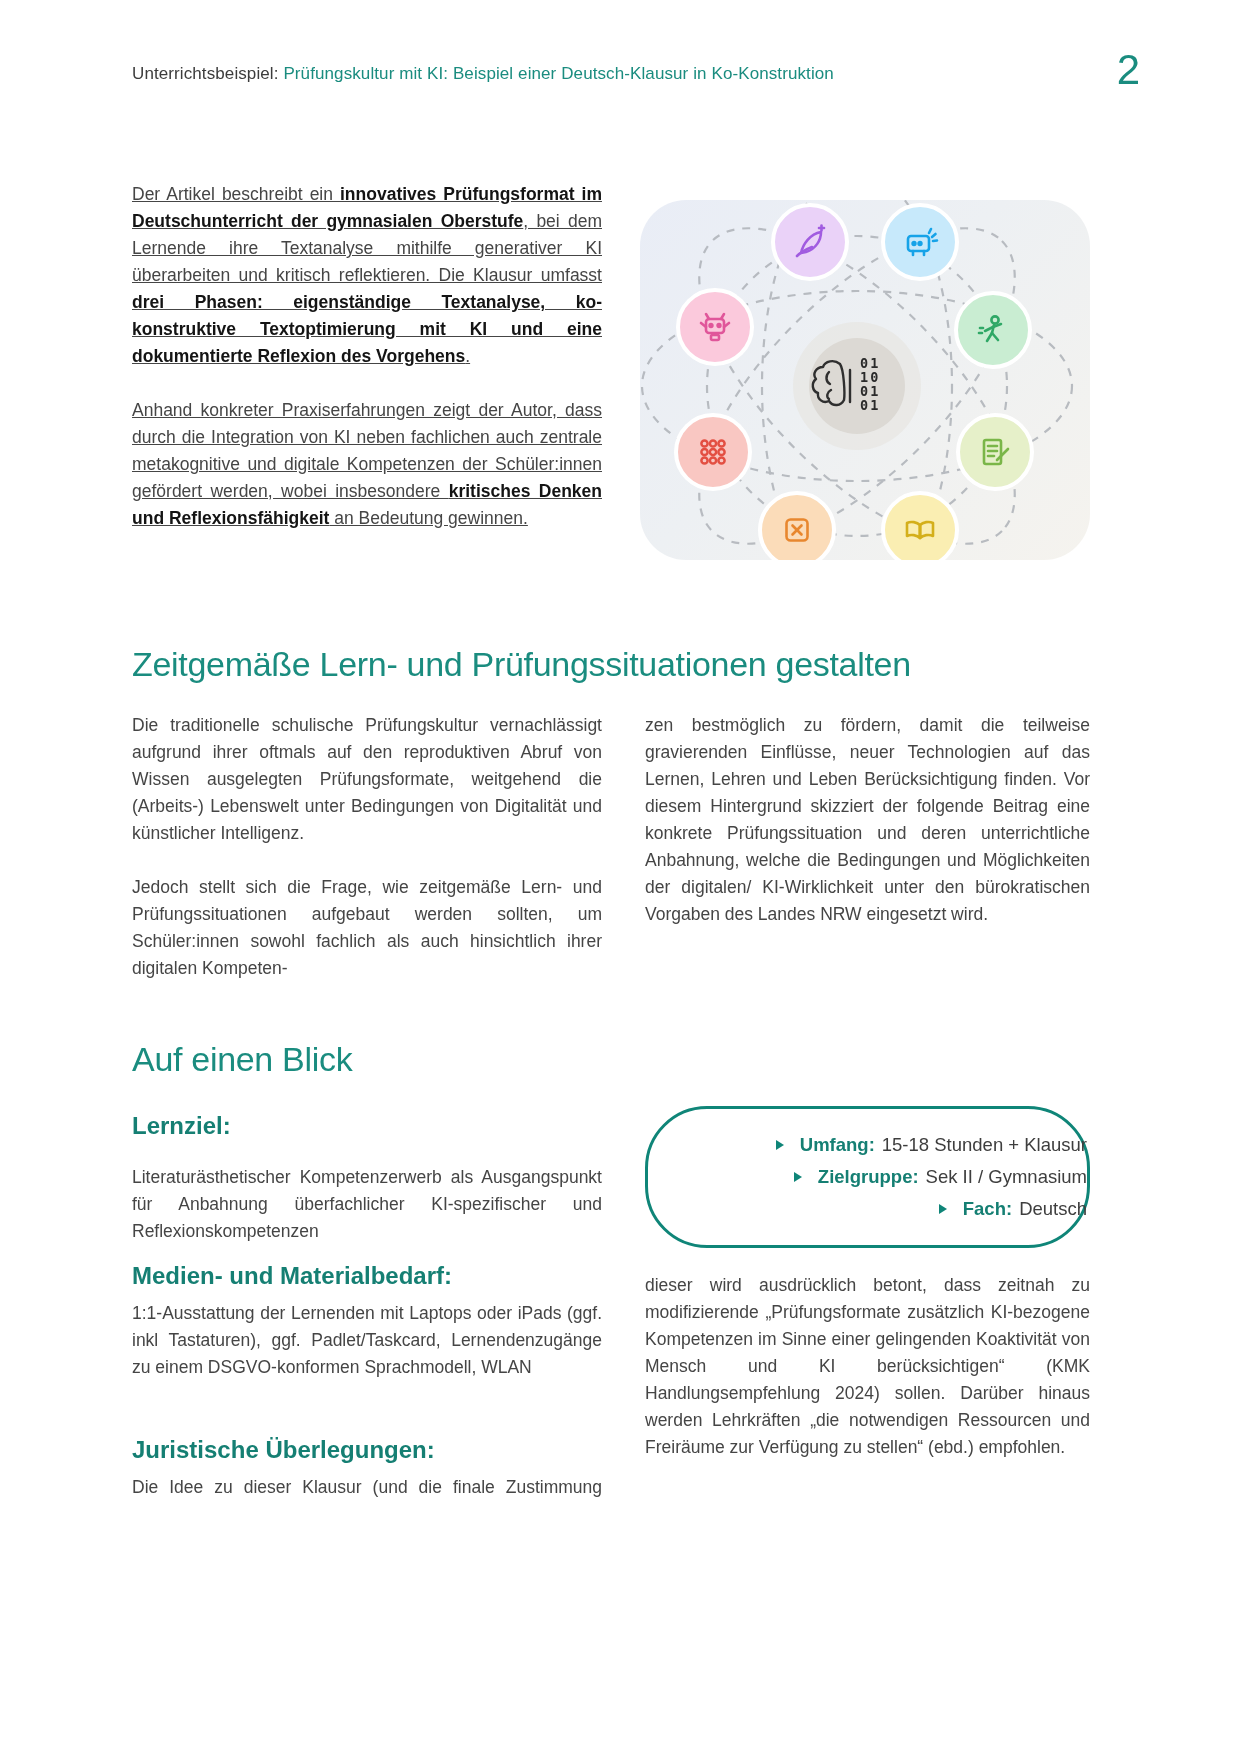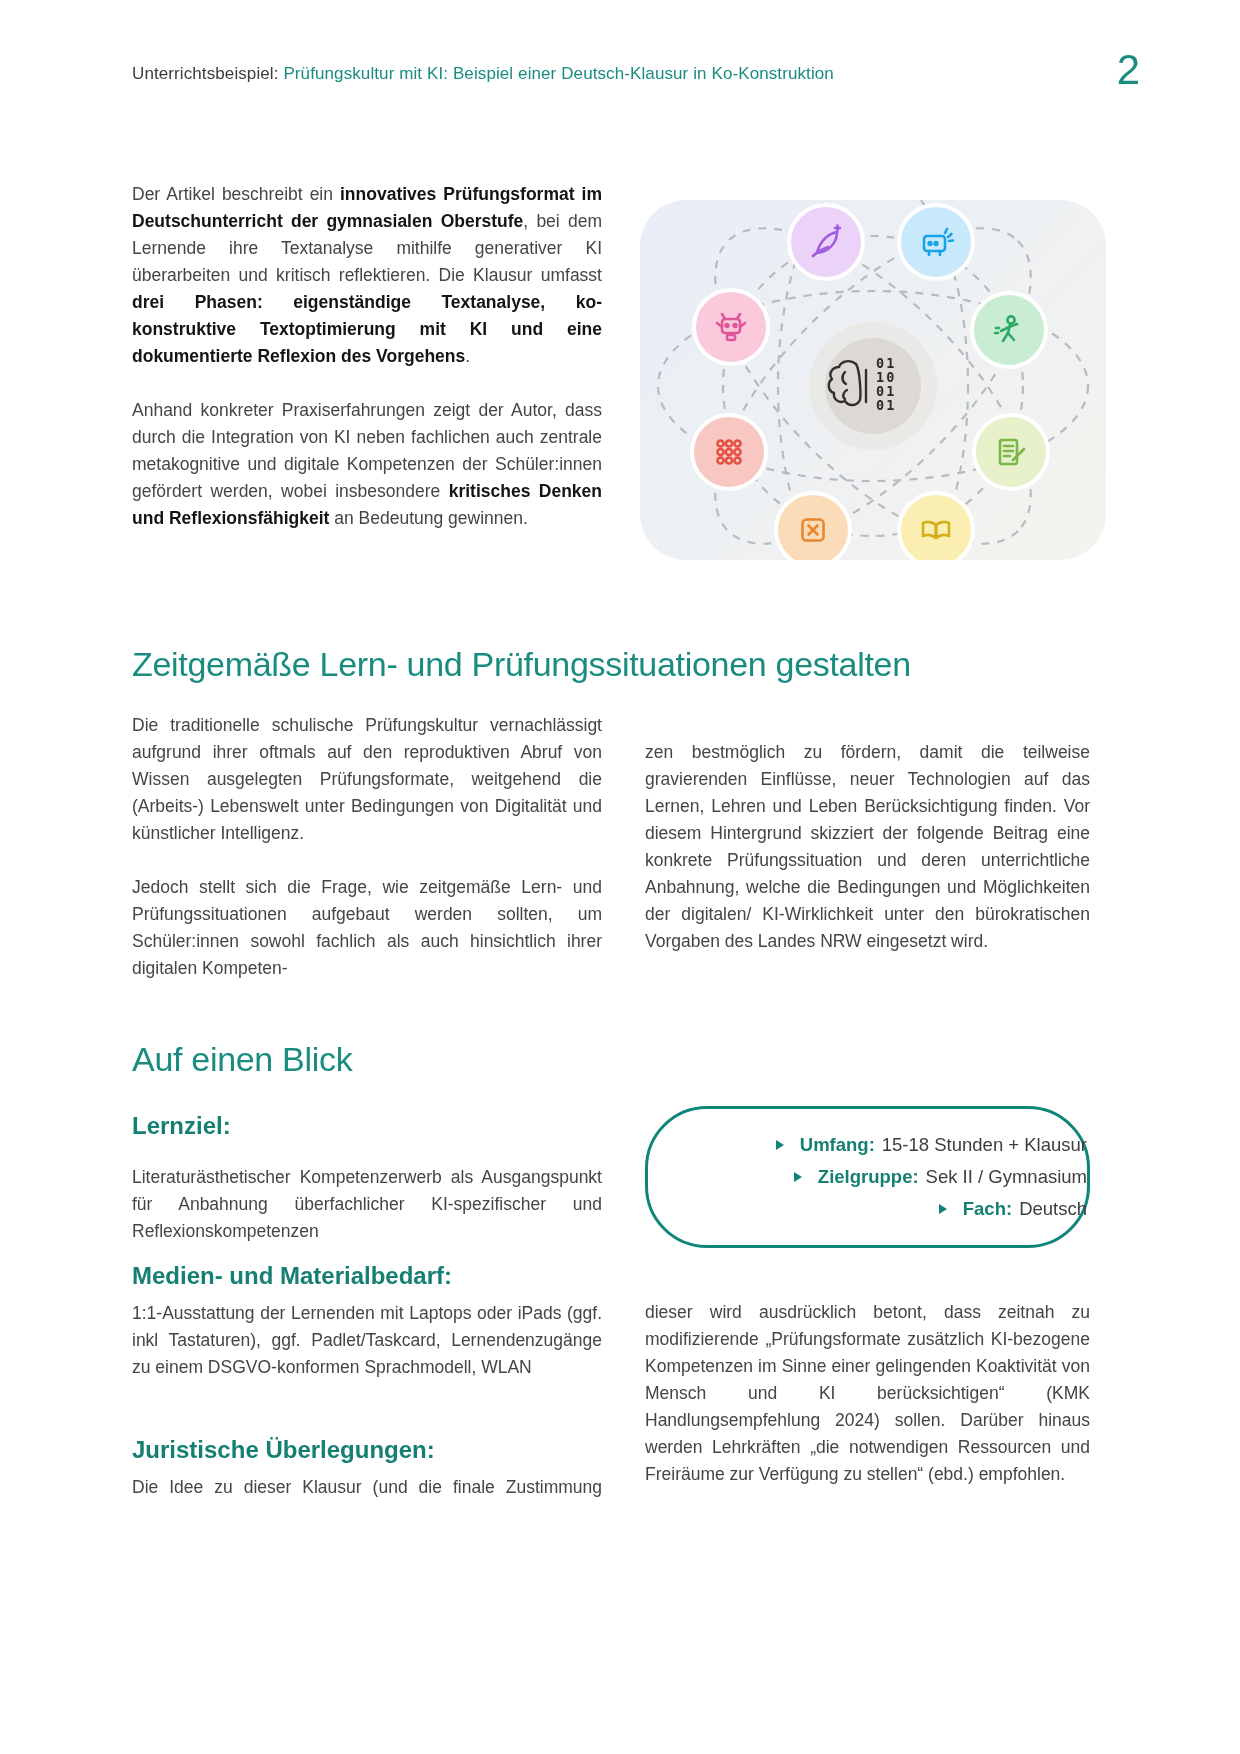--- a/index.html
+++ b/index.html
@@ -7,27 +7,27 @@
         font-family:"Liberation Sans",sans-serif;color:#434343;}
   
   .hdr{position:absolute;left:132px;top:64px;font-size:17px;letter-spacing:.1px;}
   .hdr .lbl{color:#3c3c3c;}
   .hdr .ttl{color:#1a8c7f;}
   .pagenum{position:absolute;right:100px;top:46px;font-size:42px;font-weight:300;color:#1a8c7f;}
   
   .body-txt{font-size:17.5px;line-height:27px;text-align:justify;color:#454545;}
   .body-txt .b{font-weight:700;color:#141414;}
   .col-l{position:absolute;left:132px;width:470px;}
-  .col-r{position:absolute;left:645px;width:445px;margin-top:27px;}
-  .intro-left{top:181px;}
+  .col-r{position:absolute;left:645px;width:445px;}
+  .intro-left{top:181px;text-decoration:underline;}
   .para-gap{margin:0 0 27px 0;}
   p{margin:0;}
   
   .illu{position:absolute;left:640px;top:200px;width:450px;height:360px;border-radius:46px;
-        overflow:hidden;background:linear-gradient(135deg,#e9edf6 0%,#edf0f3 45%,#f5f3ee 100%);padding-left:16px;}
+        overflow:hidden;background:linear-gradient(135deg,#e9edf6 0%,#edf0f3 45%,#f5f3ee 100%);}
   
   .h1{position:absolute;left:132px;font-size:34px;font-weight:400;color:#1a8c7f;letter-spacing:-.3px;}
   .sub-h{position:absolute;left:132px;font-size:24px;font-weight:700;color:#157f73;}
   
   .infobox{position:absolute;left:645px;top:1106px;width:445px;height:142px;box-sizing:border-box;
            border:3px solid #0f8578;border-radius:62px;display:flex;flex-direction:column;
            justify-content:center;gap:10px;padding-left:70px;align-items:flex-end;}
   .ib-row{display:flex;align-items:center;font-size:18.5px;}
   .tri{width:0;height:0;border-top:5.5px solid transparent;border-bottom:5.5px solid transparent;
        border-left:8.5px solid #0f8578;margin-right:16px;flex:0 0 auto;}

